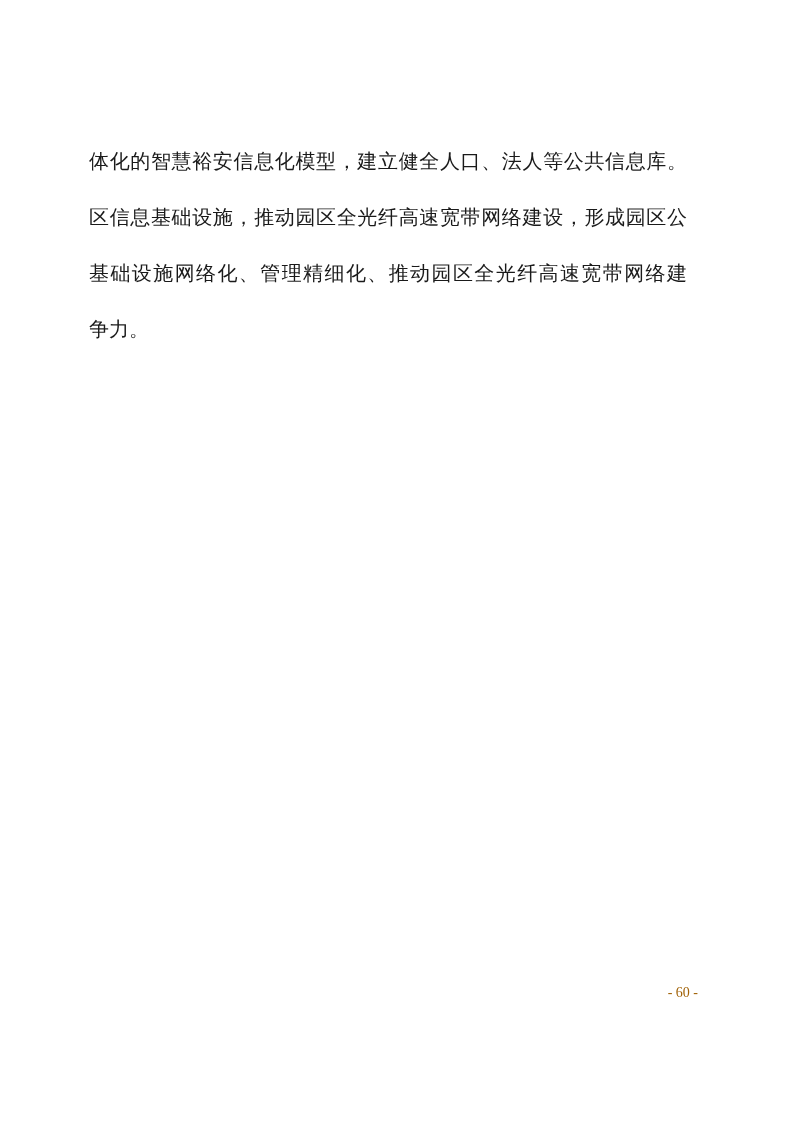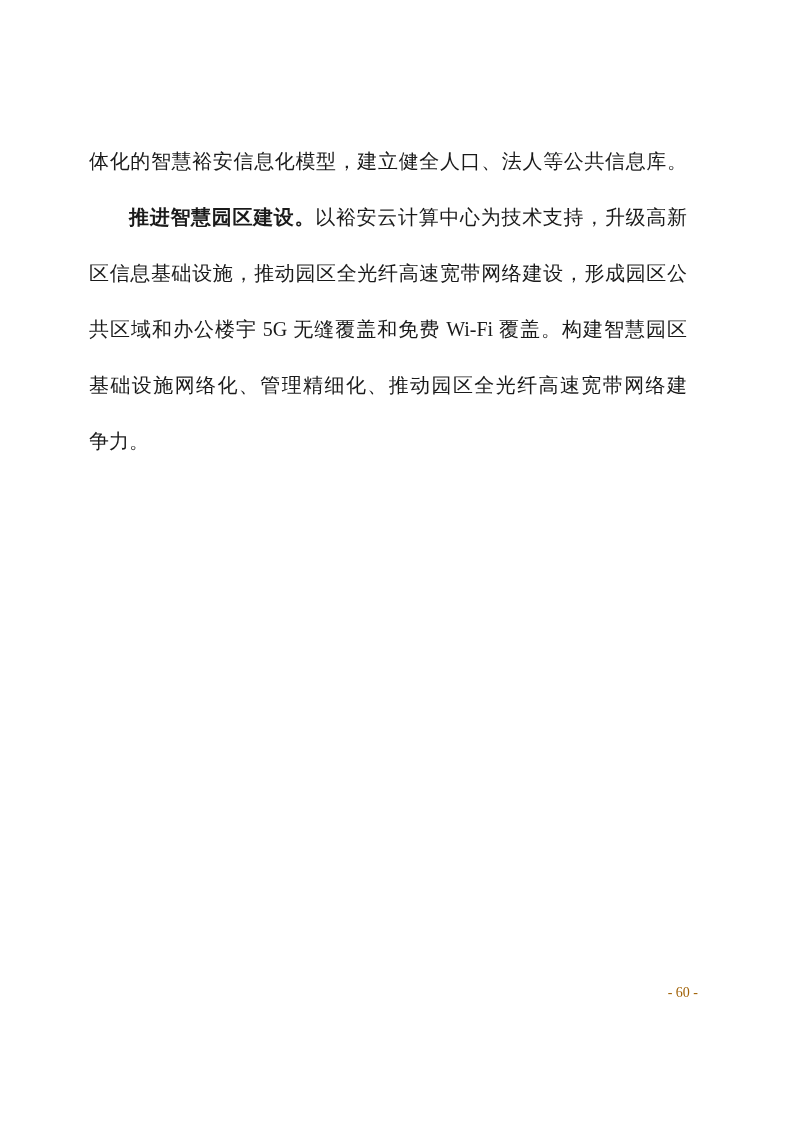--- a/index.html
+++ b/index.html
@@ -50,20 +50,18 @@
     color: #a16207;
     font-family: "Liberation Serif", "DejaVu Serif", serif;
   }
 </style>
 </head>
 <body>
 
 <div class="page">
   <div class="text-block" id="text-block">
       <div class="text-line">体化的智慧裕安信息化模型，建立健全人口、法人等公共信息库。</div>
-      <div class="text-line indent"><span class="bold-run">推进智慧园区建设。</span>以裕安云计算中心为技术支持，升级高新</div>
       <div class="text-line">区信息基础设施，推动园区全光纤高速宽带网络建设，形成园区公</div>
-      <div class="text-line">共区域和办公楼宇 5G 无缝覆盖和免费 Wi-Fi 覆盖。构建智慧园区</div>
       <div class="text-line">基础设施网络化、管理精细化、推动园区全光纤高速宽带网络建设，</div>
       <div class="text-line no-justify">争力。</div>
     </div>
   <div class="footer-page-number">- 60 -</div>
 </div>
 
 </body></html>

